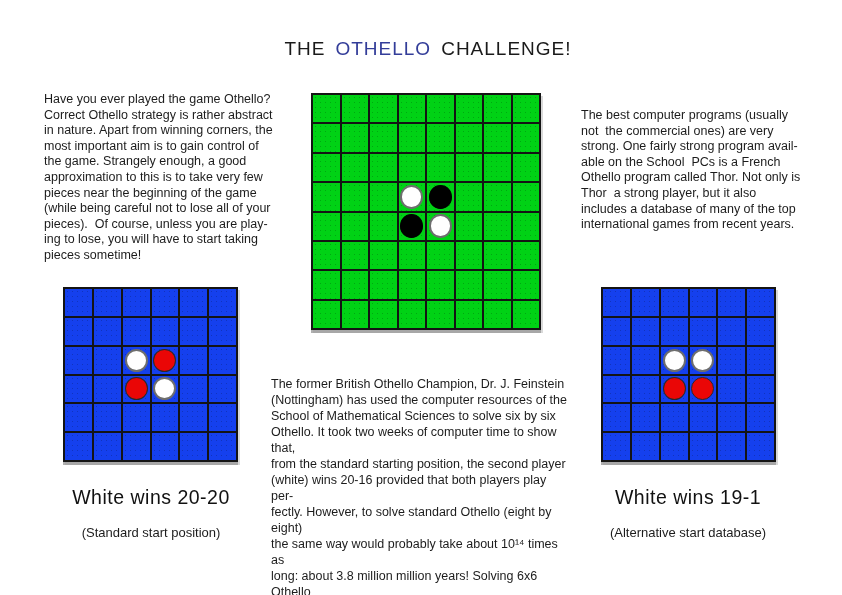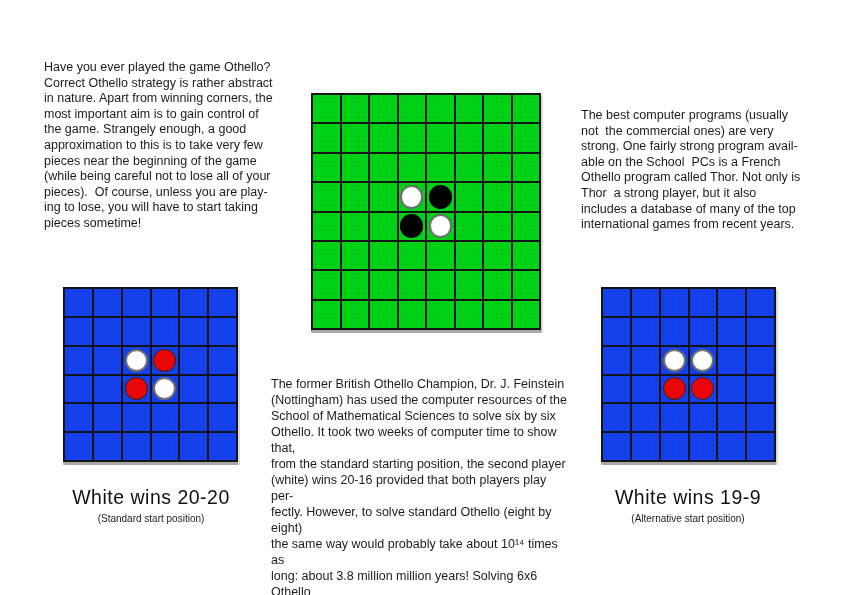--- a/index.html
+++ b/index.html
@@ -12,21 +12,21 @@
     position:absolute;left:14px;top:38px;width:828px;text-align:center;
     font-size:19px;letter-spacing:1px;color:#1a1a1a;white-space:nowrap;
   }
   .title .t-word{display:inline-block;margin:0 5px;}
   .title .t-blue{color:#333d99;}
   
   .para{
     position:absolute;font-size:12.5px;line-height:15.6px;
     white-space:pre-wrap;color:#1c1c1c;
   }
-  .para-intro{left:44px;top:60px;width:260px;}
+  .para-intro{left:44px;top:92px;width:260px;}
   .para-programs{left:581px;top:108px;width:252px;}
   .para-feinstein{left:271px;top:376px;width:300px;line-height:16px;}
   
   .board{
     position:absolute;display:grid;box-sizing:border-box;
     padding:2px;gap:2px;background:#141414;
     box-shadow:0 3px 0 rgba(150,150,150,.75), 2px 3px 0 rgba(170,170,170,.45);
   }
   .board-main{left:311px;top:93px;width:230px;height:237px;}
   .board-left{left:63px;top:287px;width:175px;height:175px;}
@@ -42,27 +42,30 @@
   .piece-red{background:#ea0606;border:1px solid #2a2a2a;}
   
   .who-wins{
     position:absolute;left:311px;top:336px;width:230px;text-align:center;
     font-size:17px;letter-spacing:1px;color:#111;white-space:nowrap;
   }
   .caption{position:absolute;width:230px;text-align:center;}
   .caption-left{left:36px;top:486px;}
   .caption-right{left:573px;top:486px;}
   .caption-main{font-size:19.5px;letter-spacing:.5px;color:#111;white-space:nowrap;}
-  .caption-sub{font-size:10px;margin-top:4px;color:#1c1c1c;white-space:nowrap;}
+  .caption-sub{font-size:13px;margin-top:16px;color:#1c1c1c;white-space:nowrap;}
 </style>
 </head>
 <body>
 
 <div class="page">
 
+  <div class="title">
+    <span class="t-word">THE</span><span class="t-word t-blue">OTHELLO</span><span class="t-word">CHALLENGE!</span>
+  </div>
 
   <div class="para para-intro">Have you ever played the game Othello?
 Correct Othello strategy is rather abstract
 in nature. Apart from winning corners, the
 most important aim is to gain control of
 the game. Strangely enough, a good
 approximation to this is to take very few
 pieces near the beginning of the game
 (while being careful not to lose all of your
 pieces).  Of course, unless you are play-
@@ -258,17 +261,17 @@
 long: about 3.8 million million years! Solving 6x6 Othello
 from a common alternative start position took a mere five
 weeks. This time the second player wins 19-17.</div>
 
   <div class="caption caption-left">
     <div class="caption-main">White wins 20-20</div>
     <div class="caption-sub">(Standard start position)</div>
   </div>
 
   <div class="caption caption-right">
-    <div class="caption-main">White wins 19-9</div>
-    <div class="caption-sub">(Alternative start position)</div>
+    <div class="caption-main">White wins 19-1</div>
+    <div class="caption-sub">(Alternative start database)</div>
   </div>
 
 </div>
 
 </body></html>

